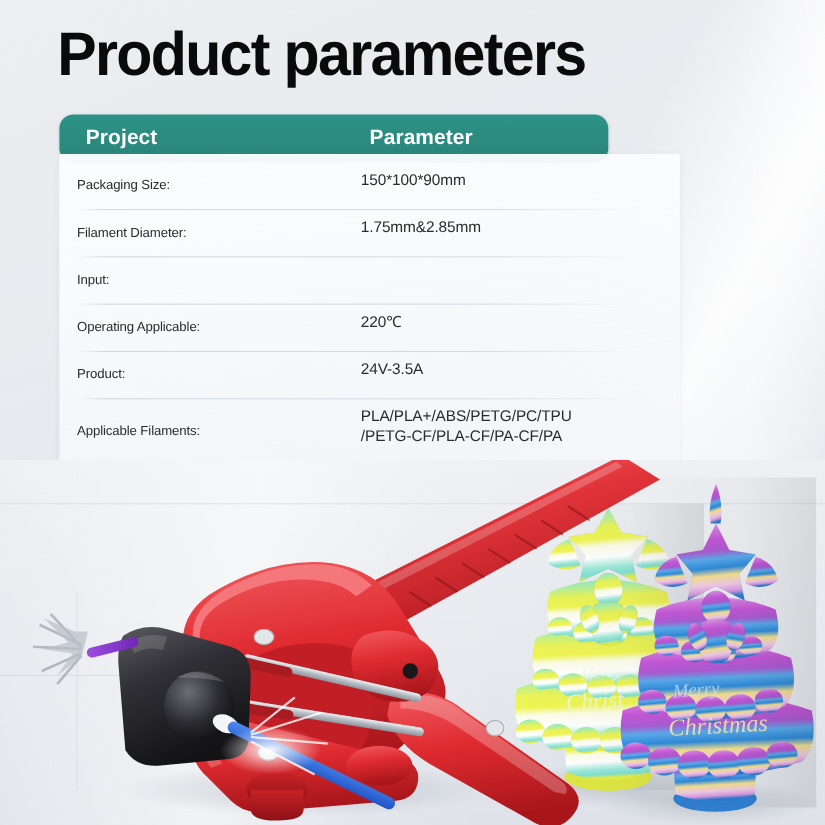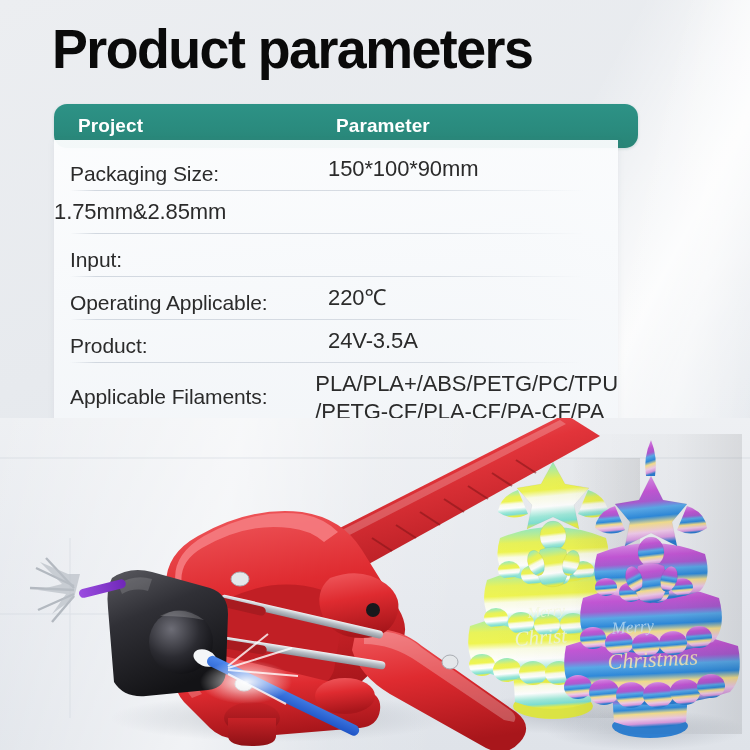--- a/index.html
+++ b/index.html
@@ -68,21 +68,21 @@
   }
 
   .spec-header {
     position: relative;
     height: 44px;
     background: linear-gradient(180deg, #2d9286 0%, #2a8b7e 55%, #288476 100%);
     border-radius: 13px;
     display: flex;
     align-items: center;
     box-shadow: 0 1px 3px rgba(40,110,100,0.20);
-    width: 584px;
+    width: 499px;
   }
   .spec-header .th {
     color: #ffffff;
     font-size: 19px;
     font-weight: 700;
     letter-spacing: 0.1px;
   }
   .spec-header .th-project { margin-left: 24px; width: 258px; }
   .spec-header .th-parameter { margin-left: 0; text-align: right; }
 
@@ -102,28 +102,28 @@
   .spec-row {
     position: relative;
     display: flex;
     align-items: flex-start;
     min-height: 42px;
     padding: 0;
   }
   .spec-row .cell-label {
     width: 258px;
     padding-left: 16px;
-    font-size: 21px;
+    font-size: 12px;
     color: #2b2b2b;
     line-height: 1.25;
     letter-spacing: -0.1px;
   }
   .spec-row .cell-value {
     flex: 1;
-    font-size: 22px;
+    font-size: 14px;
     color: #2b2b2b;
     line-height: 1.28;
     letter-spacing: -0.1px;
     white-space: pre-line;
   }
   
   .spec-row .cell-label { padding-top: 13px; }
   .spec-row .cell-value { padding-top: 7px; }
 
   .row-divider {
@@ -181,20 +181,21 @@
 
     <div class="spec-body">
 
       <div class="spec-row">
         <span class="cell-label">Packaging Size:</span>
         <span class="cell-value">150*100*90mm</span>
       </div>
       <div class="row-divider"></div>
 
       <div class="spec-row">
+        <span class="cell-label">Filament Diameter:</span>
         <span class="cell-value">1.75mm&amp;2.85mm</span>
       </div>
       <div class="row-divider"></div>
 
       <div class="spec-row">
         <span class="cell-label">Input:</span>
       </div>
       <div class="row-divider"></div>
 
       <div class="spec-row">

